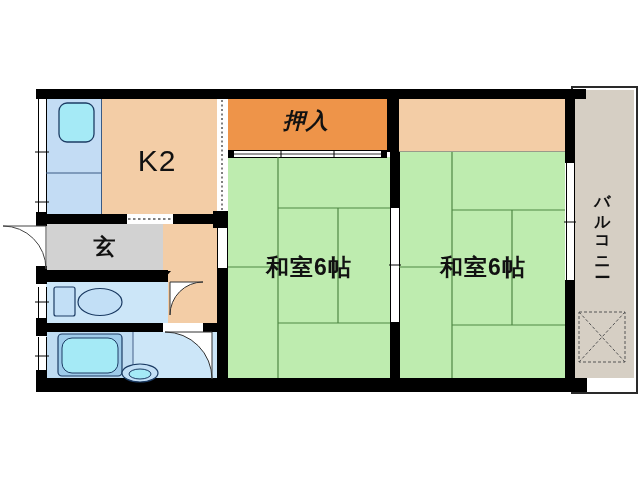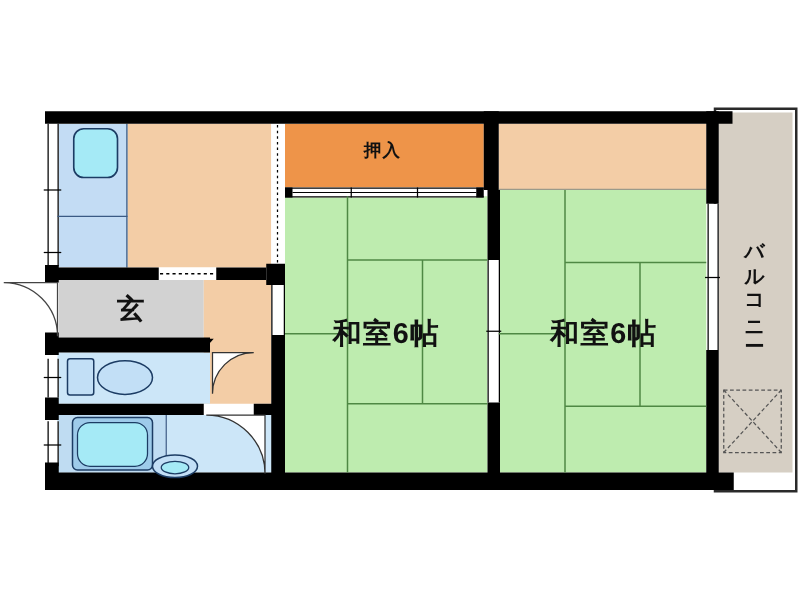--- a/index.html
+++ b/index.html
@@ -126,19 +126,20 @@
     <ellipse cx="140" cy="373" rx="18" ry="9" fill="#C2DFF6" stroke="#1C3C64" stroke-width="1.2"></ellipse>
     <ellipse cx="140" cy="374" rx="11" ry="5" fill="#A5EAF6" stroke="#1C3C64" stroke-width="1"></ellipse>
 
     <g stroke="#555" stroke-width="1" stroke-dasharray="3,2" fill="none">
       <rect x="579" y="312" width="46" height="50"></rect>
       <line x1="579" y1="312" x2="625" y2="362"></line>
       <line x1="625" y1="312" x2="579" y2="362"></line>
     </g>
   </svg>
 
-  <div class="label" style="left:306px;top:121px;font-size:14px;">押入</div>
+  <div class="label" style="left:157px;top:161px;font-size:30px;font-weight:normal;">K2</div>
+  <div class="label" style="left:306px;top:121px;font-size:22px;font-style:italic;">押入</div>
   <div class="label" style="left:309px;top:267px;font-size:23px;">和室6帖</div>
   <div class="label" style="left:483px;top:267px;font-size:23px;">和室6帖</div>
   <div class="label" style="left:105px;top:247px;font-size:22px;">玄</div>
   <div class="vlabel" style="left:602px;top:183px;font-size:16px;">バルコニー</div>
 
 </div>
 
 </body></html>

